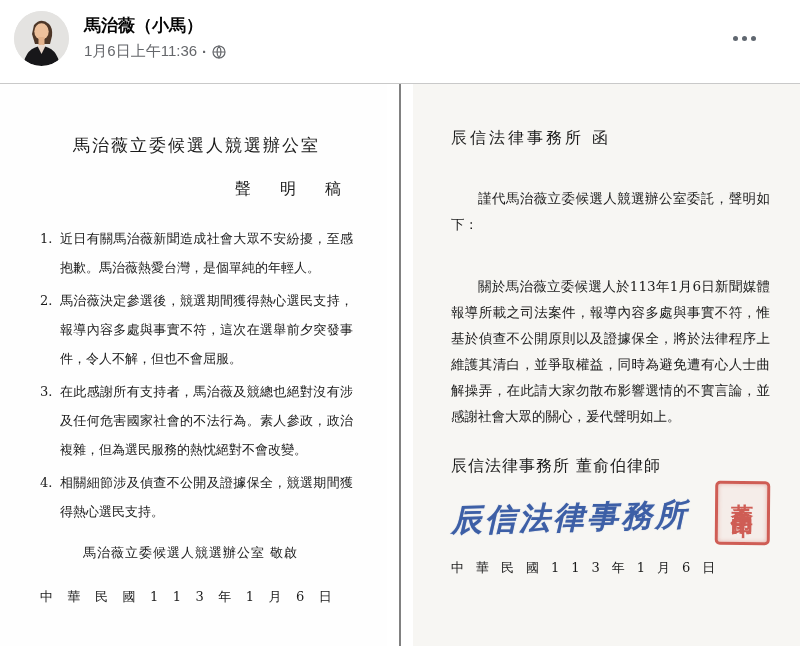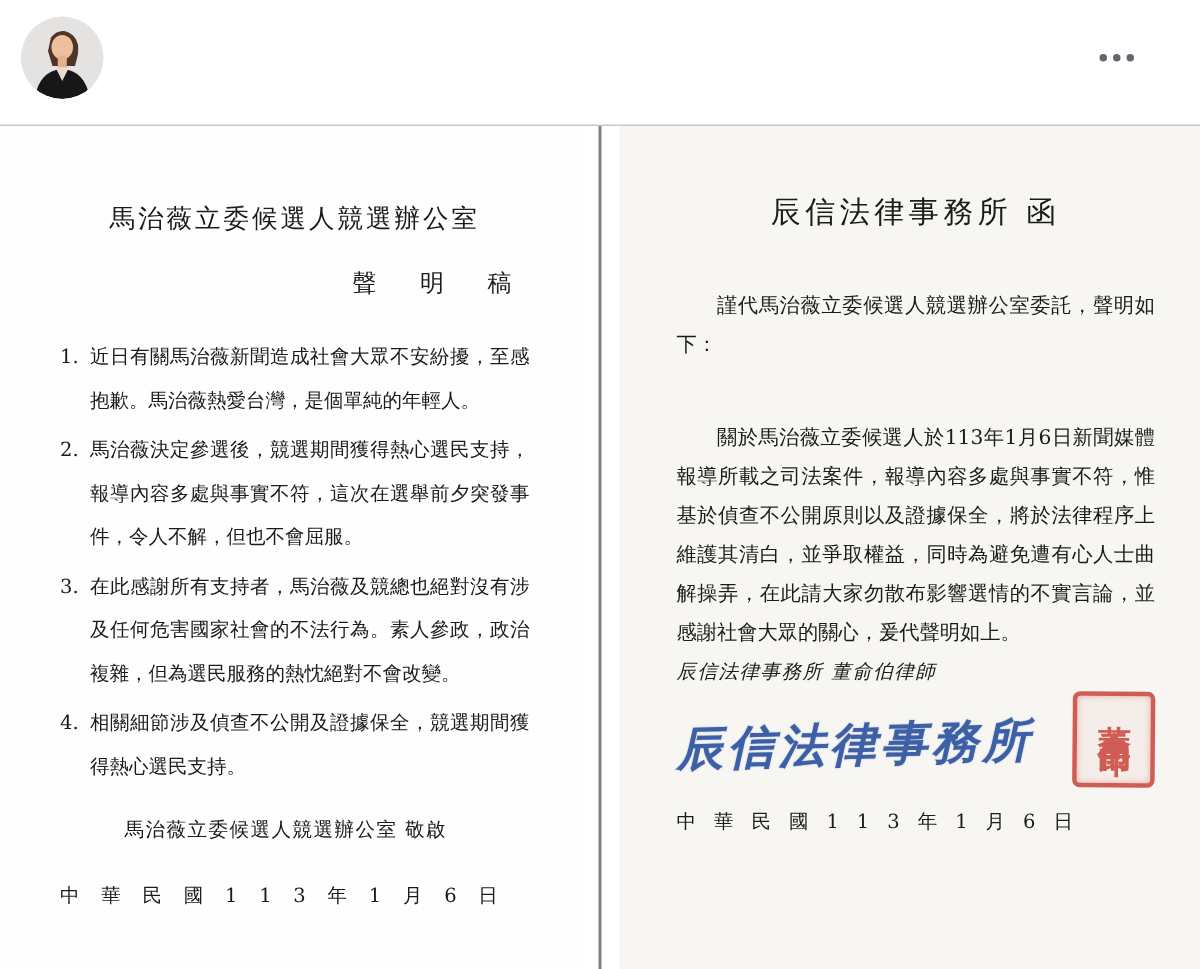--- a/index.html
+++ b/index.html
@@ -37,23 +37,23 @@
   .doc-left ol { list-style:none; font-size:13px; line-height:29px; }
   .doc-left li { display:flex; margin-bottom:4px; }
   .doc-left .num { width:20px; flex:none; }
   .doc-left .txt { flex:1; text-align:justify; }
   .signoff { margin-top:18px; font-size:13px; text-align:center; padding-right:12px; letter-spacing:1px; }
   .date-line { font-size:13px; margin-top:26px; white-space:nowrap; }
   .doc-left .date-line { letter-spacing:14.5px; }
 
   
   .doc-right { padding:44px 30px 0 38px; }
-  .doc-right h1 { font-size:20px; font-weight:400; text-align:center; letter-spacing:3px; margin-bottom:16px; }
+  .doc-right h1 { font-size:16px; font-weight:400; letter-spacing:3px; margin-bottom:16px; }
   .doc-right p { font-size:13.5px; line-height:26px; text-align:justify; text-indent:2em;margin-top:36px; }
-  .sig-line { margin-top:4px; font-size:13px; letter-spacing:1px;font-style:italic; }
+  .sig-line { margin-top:27px; font-size:16px; letter-spacing:1px; }
   .stamp-row { margin-top:12px; display:flex; align-items:flex-start; }
   .calligraphy { font-size:31px; font-weight:700; font-style:italic; letter-spacing:3px;
                  color:#3d5fa6; transform:rotate(-1.5deg); line-height:56px;
                  text-shadow:0 0 1px rgba(61,95,166,.55); white-space:nowrap; }
   .seal { margin-left:26px; margin-top:-8px; width:64px; height:64px; border:3px solid #cc5148;
           border-radius:5px; display:flex; align-items:center; justify-content:center;
           color:#cc5148; background:rgba(222,110,102,.08);
           box-shadow:inset 0 0 4px rgba(204,81,72,.45); opacity:.92; transform:rotate(.5deg); }
   .seal-text { writing-mode:vertical-rl; font-size:22px; line-height:27px; height:54px;
                font-weight:700; letter-spacing:4px; }
@@ -72,20 +72,31 @@
         </defs>
       <g clip-path="url(#av)">
         <rect width="55" height="55" fill="#e4e3e1"></rect>
         <path d="M20 14 q7 -8 15 -1 q4 4 3 12 l-2 8 h-15 l-3 -10 z" fill="#4d3627"></path>
         <ellipse cx="27.5" cy="20.5" rx="7.2" ry="8.2" fill="#edc09b"></ellipse>
         <rect x="24.5" y="26" width="6" height="8" fill="#e3b28c"></rect>
         <path d="M9 55 q3 -19 18.5 -20 q15.5 1 18.5 20 z" fill="#17171a"></path>
         <path d="M23.5 35 l4 8 l4 -8 q-4 -2.5 -8 0 z" fill="#ead9cd"></path>
       </g>
     </svg>
+  </div>
+  <div class="author-block">
+    <div class="author-name">馬治薇（小馬）</div>
+    <div class="meta-row">
+      <span>1月6日上午11:36</span>
+      <span class="sep">·</span>
+      <svg width="14" height="14" viewBox="0 0 14 14" fill="none" stroke="#65676b" stroke-width="1.2">
+        <circle cx="7" cy="7" r="6"></circle>
+        <path d="M1 7 h12 M7 1 c-2.6 3.4 -2.6 8.6 0 12 c2.6 -3.4 2.6 -8.6 0 -12 z"></path>
+      </svg>
+    </div>
   </div>
   <div class="more-btn">
     <span class="d"></span>
     <span class="d"></span>
     <span class="d"></span>
   </div>
 </div>
 
 <div class="photos">
 

